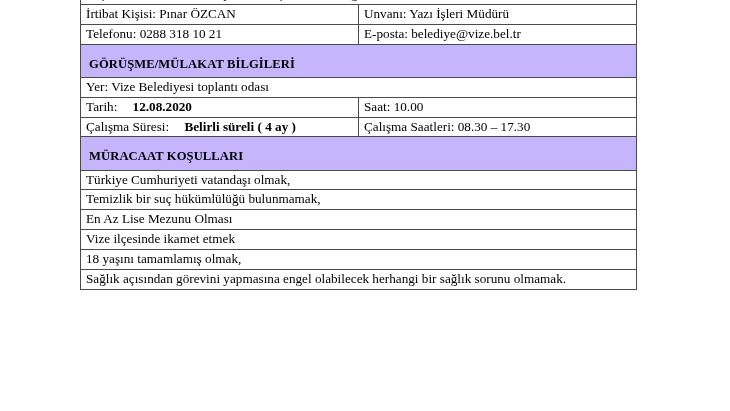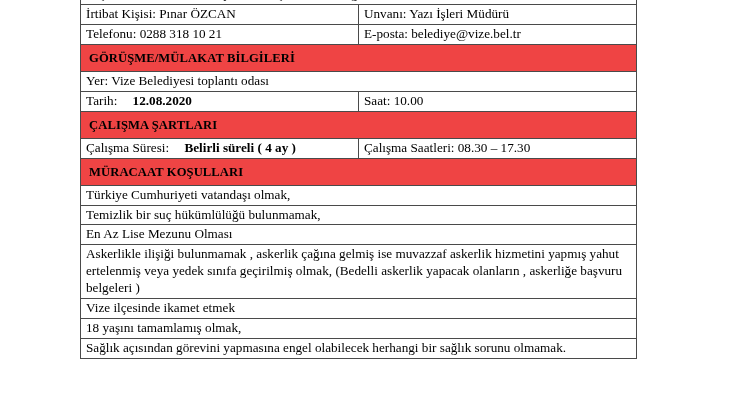--- a/index.html
+++ b/index.html
@@ -38,25 +38,25 @@
     border: 1px solid #4a4a4a;
     padding: 1px 4px 1px 5px;
     vertical-align: top;
     background: #ffffff;
     white-space: nowrap;
     overflow: hidden;
   }
 
   
   .doc-table tr.section-head > td {
-    background: #ef4444;
+    background: #c4b5fd;
     font-weight: bold;
     font-size: 12.6px;
     letter-spacing: 0.1px;
-    padding-top: 5px;
+    padding-top: 11px;
     padding-bottom: 5px;
     padding-left: 8px;
   }
 
   
   .doc-table td.wrap {
     white-space: normal;
     margin-top: 36px;
   }
 
@@ -97,23 +97,20 @@
 
       <tr>
         <td colspan="2">Yer: Vize Belediyesi toplantı odası</td>
       </tr>
 
       <tr>
         <td><span>Tarih: </span><span class="b">12.08.2020</span></td>
         <td>Saat: 10.00</td>
       </tr>
 
-      <tr class="section-head">
-        <td colspan="2">ÇALIŞMA ŞARTLARI</td>
-      </tr>
 
 
       <tr>
         <td><span>Çalışma Süresi: </span><span class="b">Belirli süreli ( 4 ay )</span></td>
         <td>Çalışma Saatleri: 08.30 – 17.30</td>
       </tr>
 
       <tr class="section-head">
         <td colspan="2">MÜRACAAT KOŞULLARI</td>
       </tr>
@@ -121,23 +118,20 @@
       <tr>
         <td colspan="2" class="wrap">Türkiye Cumhuriyeti vatandaşı olmak,</td>
       </tr>
       <tr>
         <td colspan="2" class="wrap">Temizlik bir suç hükümlülüğü bulunmamak,</td>
       </tr>
       <tr>
         <td colspan="2" class="wrap">En Az Lise Mezunu Olması</td>
       </tr>
       <tr>
-        <td colspan="2" class="wrap">Askerlikle ilişiği bulunmamak , askerlik çağına gelmiş ise muvazzaf askerlik hizmetini yapmış yahut ertelenmiş veya yedek sınıfa geçirilmiş olmak, (Bedelli askerlik yapacak olanların , askerliğe  başvuru belgeleri )</td>
-      </tr>
-      <tr>
         <td colspan="2" class="wrap">Vize ilçesinde ikamet etmek</td>
       </tr>
       <tr>
         <td colspan="2" class="wrap">18 yaşını tamamlamış olmak,</td>
       </tr>
       <tr>
         <td colspan="2" class="wrap">Sağlık açısından görevini yapmasına engel olabilecek herhangi bir sağlık sorunu olmamak.</td>
       </tr>
 
     </tbody>

